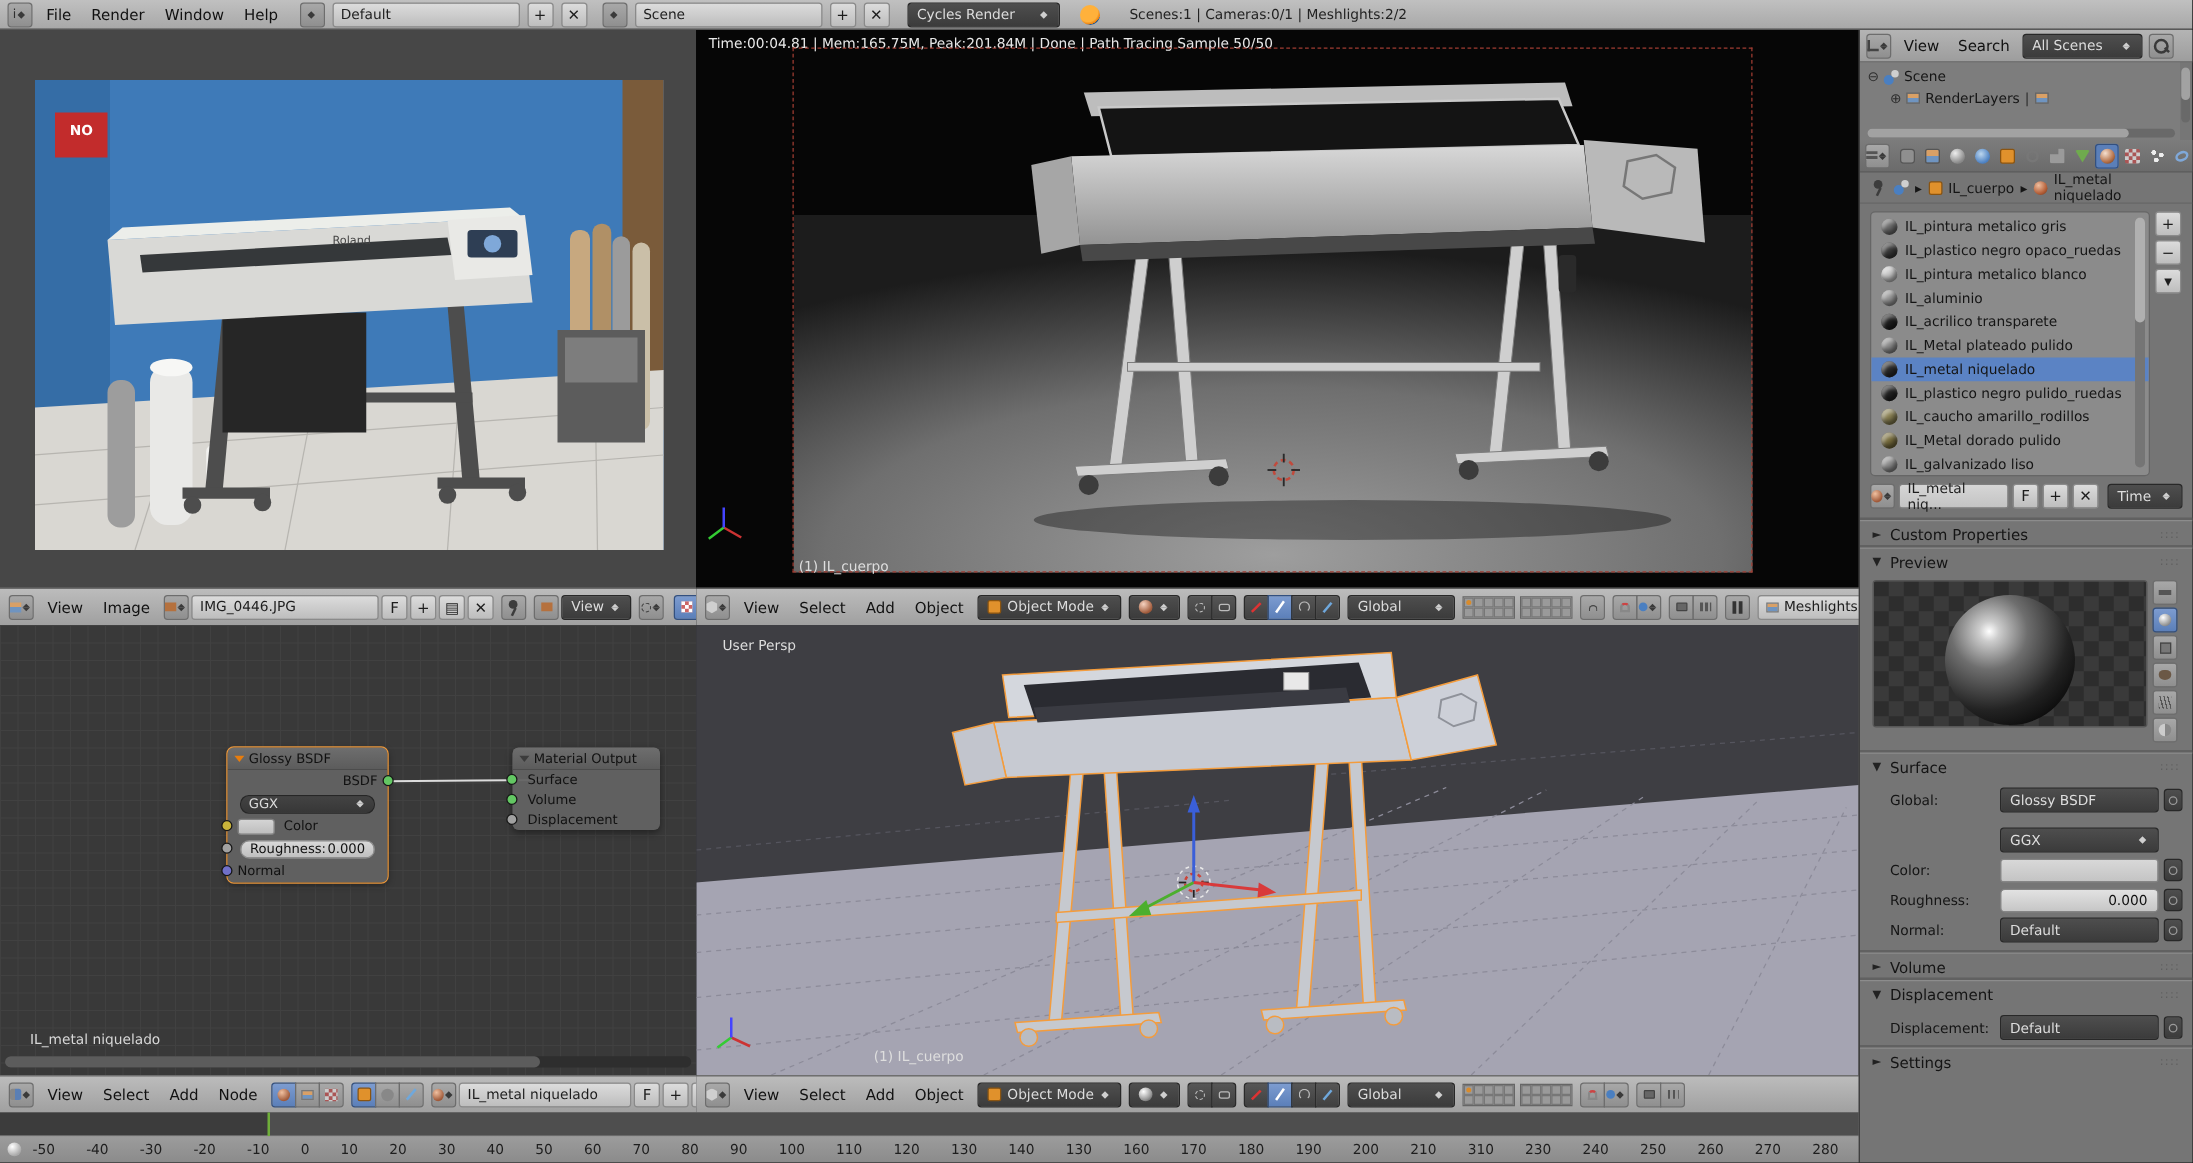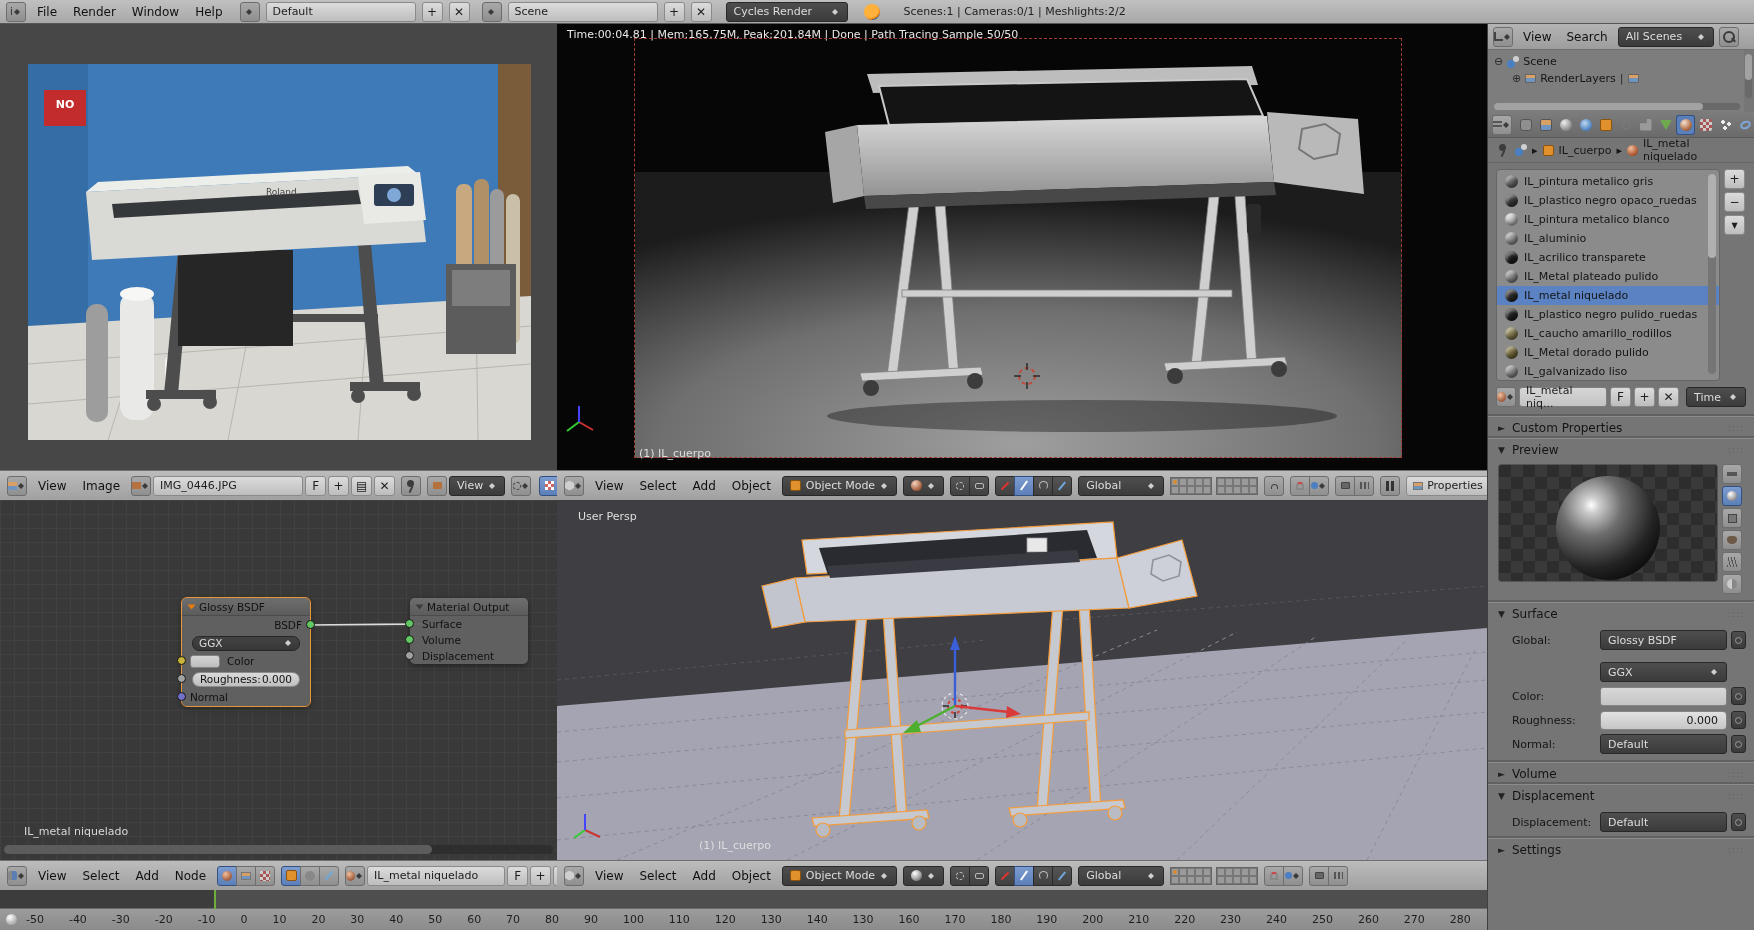--- a/index.html
+++ b/index.html
@@ -415,21 +415,21 @@
         </span>
     </span>
     <span class="ticon">
         <span class="pausebars">
           <i></i>
           <i></i>
         </span>
       </span>
     <span class="lbtn">
         <span style="width:10px;height:8px;background:linear-gradient(#d9a066 50%,#6f94c0 50%);border:1px solid #777"></span>
-        <span>Properties</span>
+        <span>Meshlights</span>
       </span>
   </div>
 </div>
 
 <div id="node-editor" class="abs">
   <div id="ne-content">
     <svg style="position:absolute;inset:0;pointer-events:none" width="557" height="360">
       <path d="M310,125 C355,125 390,124 433,124" fill="none" stroke="#dcdcdc" stroke-width="1.6"></path>
     </svg>
 
@@ -727,21 +727,21 @@
       <span class="tick">120</span>
       <span class="tick">130</span>
       <span class="tick">140</span>
       <span class="tick">130</span>
       <span class="tick">160</span>
       <span class="tick">170</span>
       <span class="tick">180</span>
       <span class="tick">190</span>
       <span class="tick">200</span>
       <span class="tick">210</span>
-      <span class="tick">220</span>
+      <span class="tick">310</span>
       <span class="tick">230</span>
       <span class="tick">240</span>
       <span class="tick">250</span>
       <span class="tick">260</span>
       <span class="tick">270</span>
       <span class="tick">280</span>
     </div>
   <div id="tl-dot"></div>
 </div>
 

